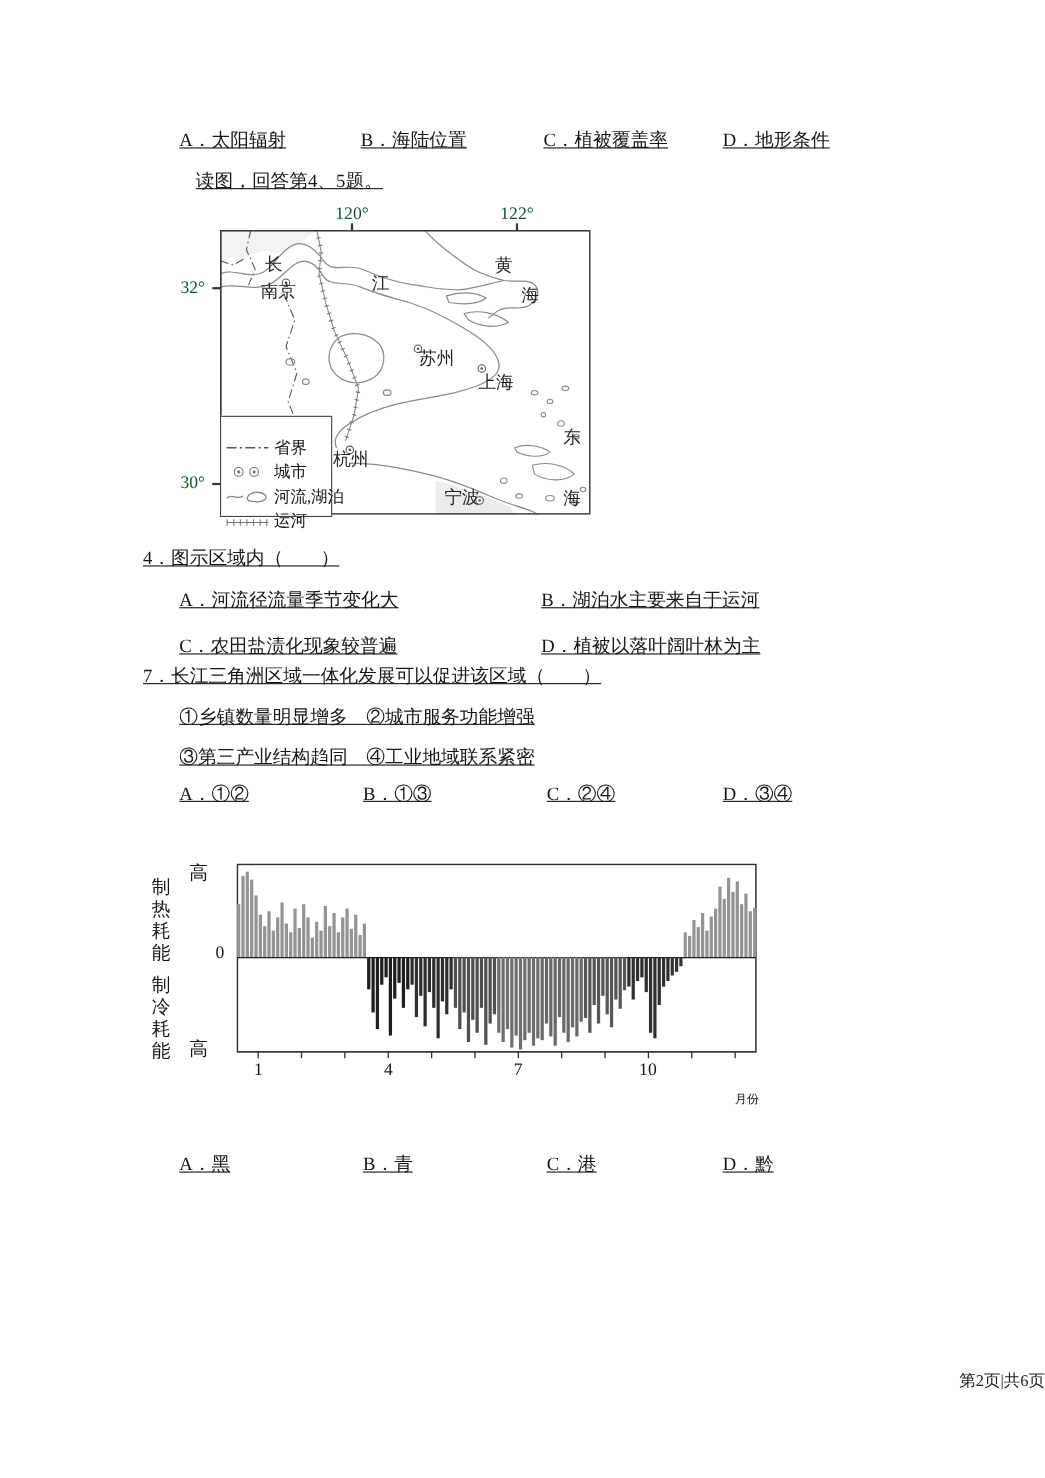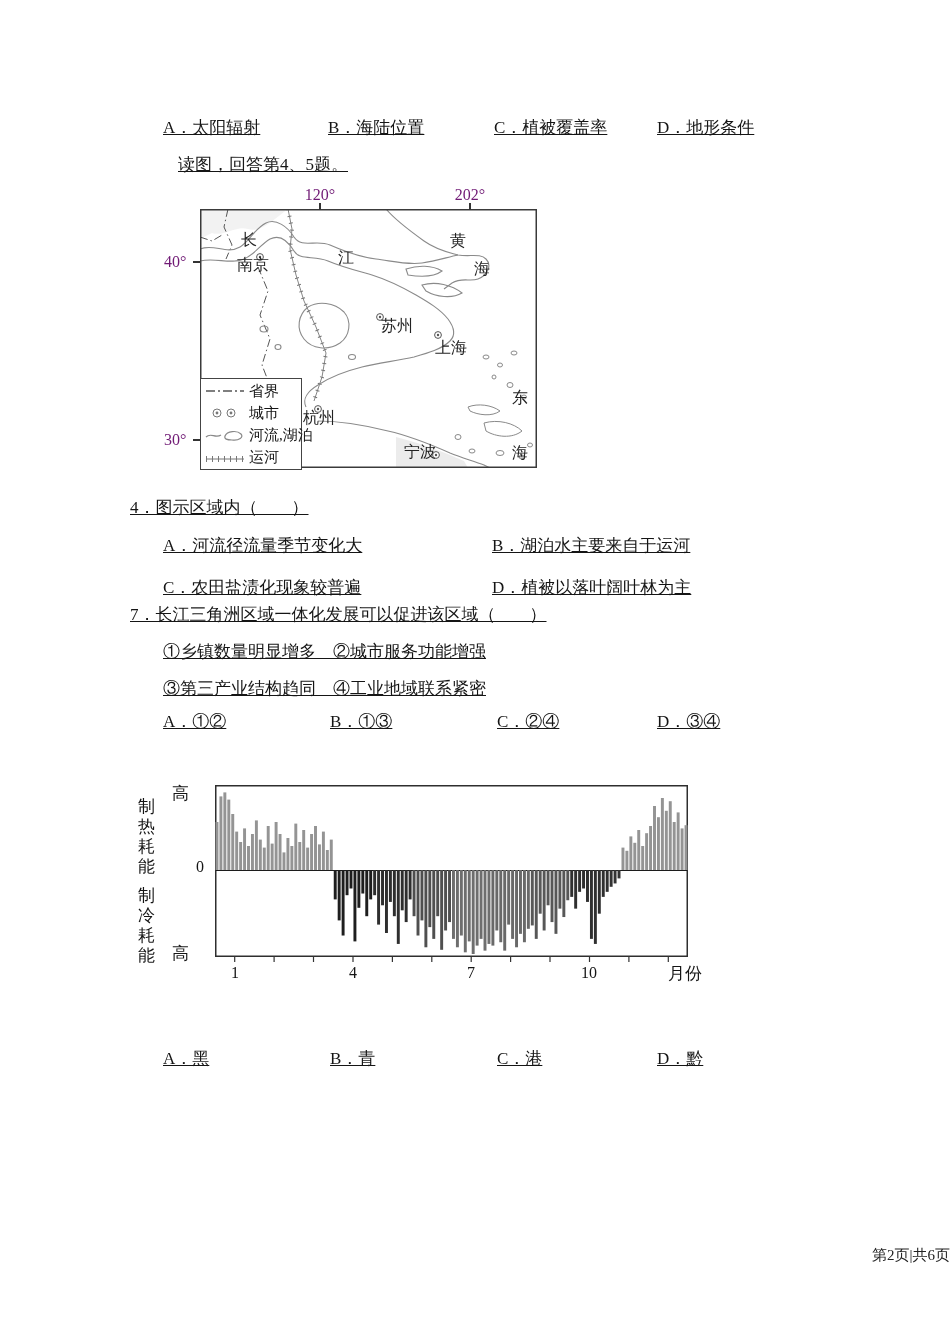--- a/index.html
+++ b/index.html
@@ -2,27 +2,27 @@
 <html><head>
 <meta charset="utf-8">
 <style>
   html,body{margin:0;padding:0;background:#fff;}
   .page{position:relative;width:950px;height:1344px;background:#ffffff;overflow:hidden;
         font-family:"Liberation Serif","DejaVu Serif",serif;color:#151515;}
   .abs{position:absolute;white-space:nowrap;}
   .txt{font-size:17px;line-height:1.2;text-decoration:underline;}
   .small{font-size:16px;}
   .maplabel{font-size:16px;color:#222;}
-  .coord{font-size:16px;color:#701a75;}
+  .coord{font-size:16px;color:#14532d;}
   .vstack{position:absolute;width:19px;text-align:center;font-size:17px;line-height:20px;white-space:normal;}
   .tick-v{position:absolute;width:2px;height:7px;background:#333;}
   .tick-h{position:absolute;width:7px;height:2px;background:#333;}
   .legendbox{position:absolute;left:0px;top:169px;width:100px;height:90px;background:#fff;
              border:1.4px solid #444;z-index:5;}
-  .legendrow{position:absolute;left:4px;height:20px;display:flex;align-items:center;gap:4px;}
+  .legendrow{position:absolute;left:4px;height:20px;display:flex;align-items:center;gap:4px;margin-top:16px;}
   .legendrow .lab{font-size:15px;white-space:nowrap;}
   .footer{position:absolute;left:0;right:0;top:1246px;text-align:right;font-size:15px;color:#222;}
   svg{display:block;}
 </style>
 </head>
 <body>
 
 <div class="page">
 
   <div class="abs txt" style="left:163px;top:118px">A．太阳辐射</div>
@@ -145,24 +145,24 @@
         <svg width="40" height="12">
           <path d="M1,8 H39" stroke="#777" stroke-width="1"></path>
           <path d="M1,8 H39" stroke="#777" stroke-width="6" stroke-dasharray="1,5"></path>
         </svg>
         <span class="lab">运河</span>
       </div>
     </div>
   </div>
 
   <div class="abs coord" style="left:320px;top:186px;transform:translateX(-50%)">120°</div>
-  <div class="abs coord" style="left:470px;top:186px;transform:translateX(-50%)">202°</div>
+  <div class="abs coord" style="left:470px;top:186px;transform:translateX(-50%)">122°</div>
   <div class="tick-v" style="left:319px;top:203px"></div>
   <div class="tick-v" style="left:469px;top:203px"></div>
-  <div class="abs coord" style="left:164px;top:253px">40°</div>
+  <div class="abs coord" style="left:164px;top:253px">32°</div>
   <div class="abs coord" style="left:164px;top:431px">30°</div>
   <div class="tick-h" style="left:193px;top:261px"></div>
   <div class="tick-h" style="left:193px;top:439px"></div>
 
   <div class="abs txt" style="left:130px;top:498px">4．图示区域内（　　）</div>
   <div class="abs txt" style="left:163px;top:536px">A．河流径流量季节变化大</div>
   <div class="abs txt" style="left:492px;top:536px">B．湖泊水主要来自于运河</div>
   <div class="abs txt" style="left:163px;top:578px">C．农田盐渍化现象较普遍</div>
   <div class="abs txt" style="left:492px;top:578px">D．植被以落叶阔叶林为主</div>
 
@@ -316,21 +316,21 @@
         <line x1="335.0" x2="335.0" y1="171" y2="177" stroke="#333" stroke-width="1.2"></line>
         <line x1="374.5" x2="374.5" y1="171" y2="177" stroke="#333" stroke-width="1.2"></line>
         <line x1="413.9" x2="413.9" y1="171" y2="177" stroke="#333" stroke-width="1.2"></line>
         <line x1="453.3" x2="453.3" y1="171" y2="177" stroke="#333" stroke-width="1.2"></line>
       </svg>
 
     <div class="abs small" style="left:235px;top:964px;transform:translateX(-50%)">1</div>
     <div class="abs small" style="left:353px;top:964px;transform:translateX(-50%)">4</div>
     <div class="abs small" style="left:471px;top:964px;transform:translateX(-50%)">7</div>
     <div class="abs small" style="left:589px;top:964px;transform:translateX(-50%)">10</div>
-    <div class="abs" style="left:668px;top:962px;font-size:17px">月份</div>
+    <div class="abs" style="left:668px;top:992px;font-size:11px">月份</div>
   </div>
 
   <div class="abs txt" style="left:163px;top:1049px">A．黑</div>
   <div class="abs txt" style="left:330px;top:1049px">B．青</div>
   <div class="abs txt" style="left:497px;top:1049px">C．港</div>
   <div class="abs txt" style="left:657px;top:1049px">D．黔</div>
 
 
   <div class="footer">第2页|共6页</div>
 

